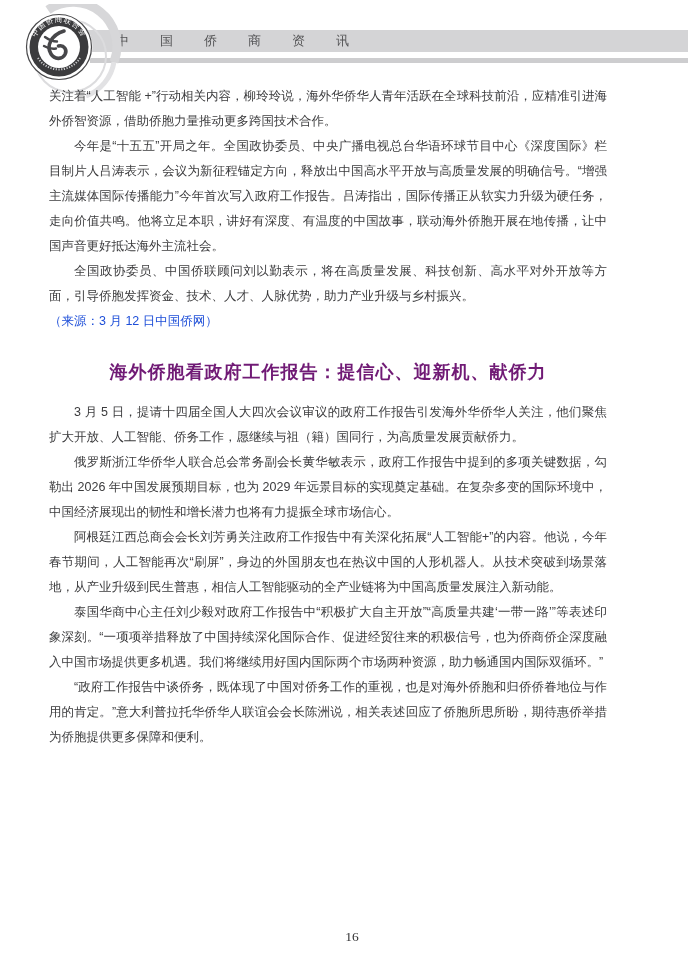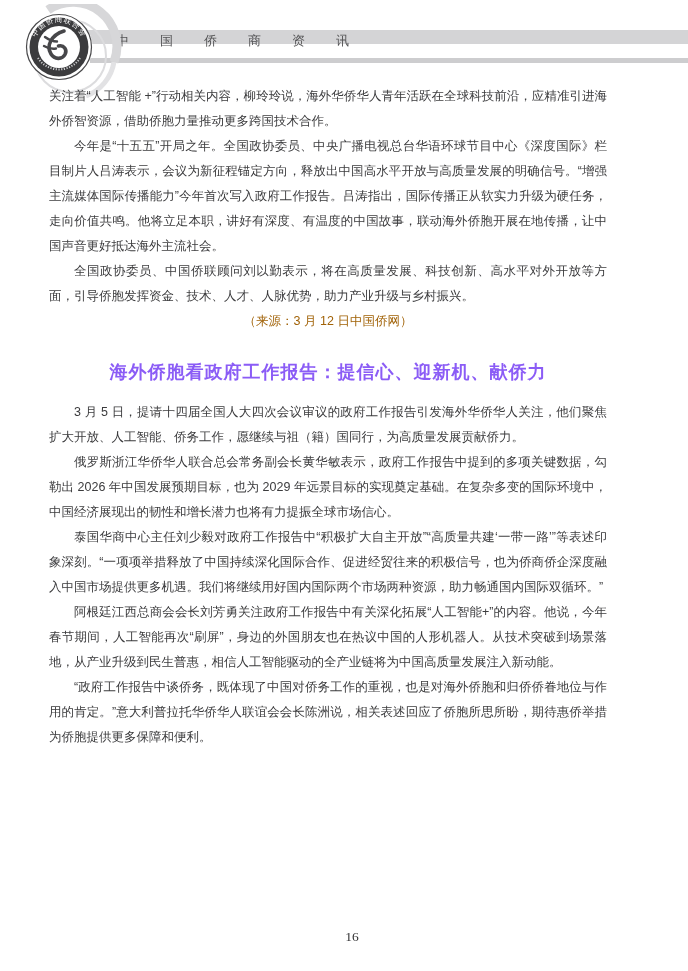--- a/index.html
+++ b/index.html
@@ -5,21 +5,21 @@
   html,body{margin:0;padding:0;background:#fff;}
   body{
     width:688px;height:971px;
     font-family:"Liberation Sans","DejaVu Sans",sans-serif;
     -webkit-font-smoothing:antialiased;
   }
   .page{position:relative;width:688px;height:971px;background:#fff;overflow:hidden;}
 
   
   .masthead-band{
-    position:absolute;left:86px;right:0;top:30px;height:14px;
+    position:absolute;left:86px;right:0;top:30px;height:22px;
     background:#d4d4d6;z-index:1;
   }
   .masthead-title{
     display:block;padding-left:30px;
     font-size:13px;line-height:22px;letter-spacing:31px;
     color:#545456;white-space:nowrap;
   }
   .masthead-rule{
     position:absolute;left:90px;right:0;top:58px;height:5px;
     background:#cdcdcf;z-index:1;
@@ -27,25 +27,25 @@
   .logo-wrap{position:absolute;left:14px;top:4px;width:110px;height:104px;z-index:2;}
 
   
   .content{position:relative;padding:84px 81px 0 49px;z-index:3;}
   .body-para{
     margin:0;font-size:12.5px;line-height:25px;color:#3b3b3d;
     text-align:justify;text-indent:2em;
   }
   .no-indent{text-indent:0;}
   .source-line{
-    margin:0;font-size:12.5px;line-height:25px;color:#a16207;text-align:center;
+    margin:0;font-size:12.5px;line-height:25px;color:#1d4ed8;text-align:left;
   }
   .article-title{
     margin:26px 0 16px;font-size:18px;line-height:24px;font-weight:700;
-    color:#8b5cf6;text-align:center;letter-spacing:1px;font-family:Liberation Serif, serif;
+    color:#701a75;text-align:center;letter-spacing:1px;font-family:Liberation Serif, serif;
   }
 
   
   .page-number{
     position:absolute;left:16px;right:0;top:929px;text-align:center;
     font-family:"Liberation Serif","DejaVu Serif",serif;
     font-size:13.5px;color:#333335;
   }
 </style>
 </head>
@@ -91,20 +91,20 @@
 
     <p class="body-para no-indent">关注着“人工智能 +”行动相关内容，柳玲玲说，海外华侨华人青年活跃在全球科技前沿，应精准引进海外侨智资源，借助侨胞力量推动更多跨国技术合作。</p>
     <p class="body-para">今年是“十五五”开局之年。全国政协委员、中央广播电视总台华语环球节目中心《深度国际》栏目制片人吕涛表示，会议为新征程锚定方向，释放出中国高水平开放与高质量发展的明确信号。“增强主流媒体国际传播能力”今年首次写入政府工作报告。吕涛指出，国际传播正从软实力升级为硬任务，走向价值共鸣。他将立足本职，讲好有深度、有温度的中国故事，联动海外侨胞开展在地传播，让中国声音更好抵达海外主流社会。</p>
     <p class="body-para">全国政协委员、中国侨联顾问刘以勤表示，将在高质量发展、科技创新、高水平对外开放等方面，引导侨胞发挥资金、技术、人才、人脉优势，助力产业升级与乡村振兴。</p>
     <p class="source-line">（来源：3 月 12 日中国侨网）</p>
 
     <h2 class="article-title">海外侨胞看政府工作报告：提信心、迎新机、献侨力</h2>
 
     <p class="body-para">3 月 5 日，提请十四届全国人大四次会议审议的政府工作报告引发海外华侨华人关注，他们聚焦扩大开放、人工智能、侨务工作，愿继续与祖（籍）国同行，为高质量发展贡献侨力。</p>
     <p class="body-para">俄罗斯浙江华侨华人联合总会常务副会长黄华敏表示，政府工作报告中提到的多项关键数据，勾勒出 2026 年中国发展预期目标，也为 2029 年远景目标的实现奠定基础。在复杂多变的国际环境中，中国经济展现出的韧性和增长潜力也将有力提振全球市场信心。</p>
+    <p class="body-para">阿根廷江西总商会会长刘芳勇关注政府工作报告中有关深化拓展“人工智能+”的内容。他说，今年春节期间，人工智能再次“刷屏”，身边的外国朋友也在热议中国的人形机器人。从技术突破到场景落地，从产业升级到民生普惠，相信人工智能驱动的全产业链将为中国高质量发展注入新动能。</p>
     <p class="body-para">泰国华商中心主任刘少毅对政府工作报告中“积极扩大自主开放”“高质量共建‘一带一路’”等表述印象深刻。“一项项举措释放了中国持续深化国际合作、促进经贸往来的积极信号，也为侨商侨企深度融入中国市场提供更多机遇。我们将继续用好国内国际两个市场两种资源，助力畅通国内国际双循环。”</p>
-    <p class="body-para">阿根廷江西总商会会长刘芳勇关注政府工作报告中有关深化拓展“人工智能+”的内容。他说，今年春节期间，人工智能再次“刷屏”，身边的外国朋友也在热议中国的人形机器人。从技术突破到场景落地，从产业升级到民生普惠，相信人工智能驱动的全产业链将为中国高质量发展注入新动能。</p>
     <p class="body-para">“政府工作报告中谈侨务，既体现了中国对侨务工作的重视，也是对海外侨胞和归侨侨眷地位与作用的肯定。”意大利普拉托华侨华人联谊会会长陈洲说，相关表述回应了侨胞所思所盼，期待惠侨举措为侨胞提供更多保障和便利。</p>
   </div>
 
   <div class="page-number">16</div>
 
 </div>
 
 </body></html>

